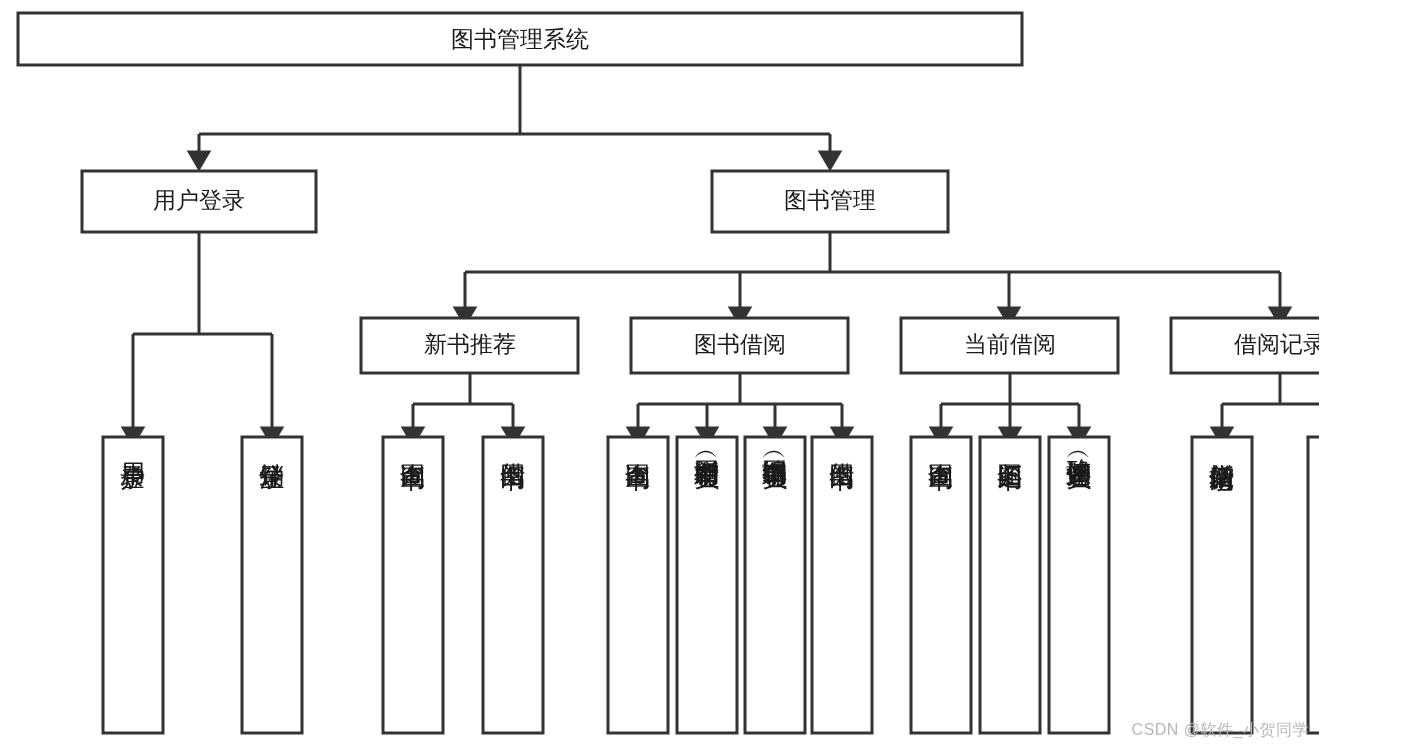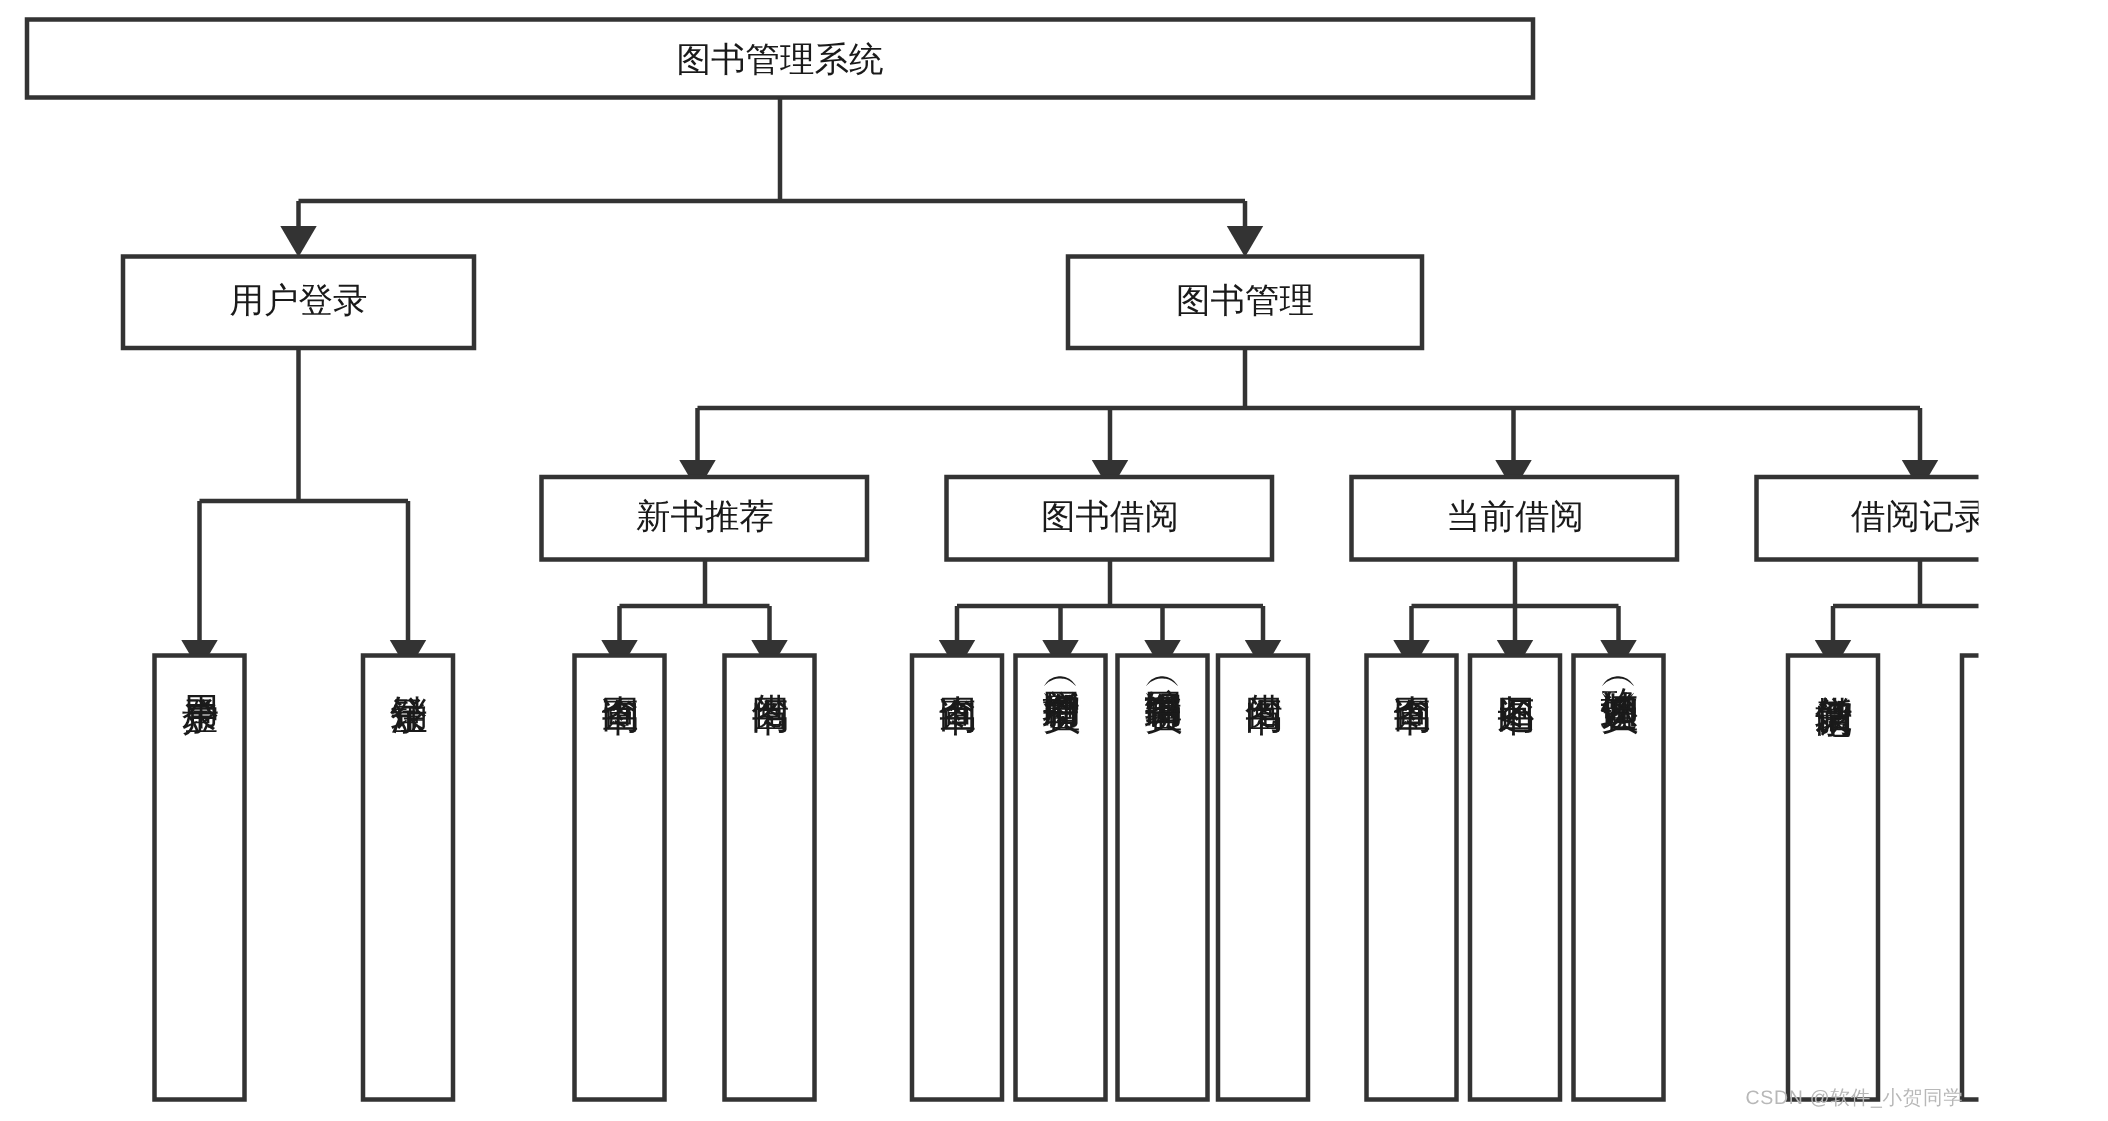--- a/index.html
+++ b/index.html
@@ -56,21 +56,21 @@
     padding-top: 6px;
     box-sizing: border-box;
     white-space: nowrap;
     user-select: none;
   }
   .watermark {
     position: absolute;
     right: 10px;
     bottom: 6px;
     font-family: "Liberation Sans", "DejaVu Sans", sans-serif;
-    font-size: 13px;
+    font-size: 16px;
     color: #b8b8b8;
     letter-spacing: 0.5px;
     white-space: nowrap;
   }
 </style>
 </head>
 <body>
 
 <div id="diagram-root">
 

